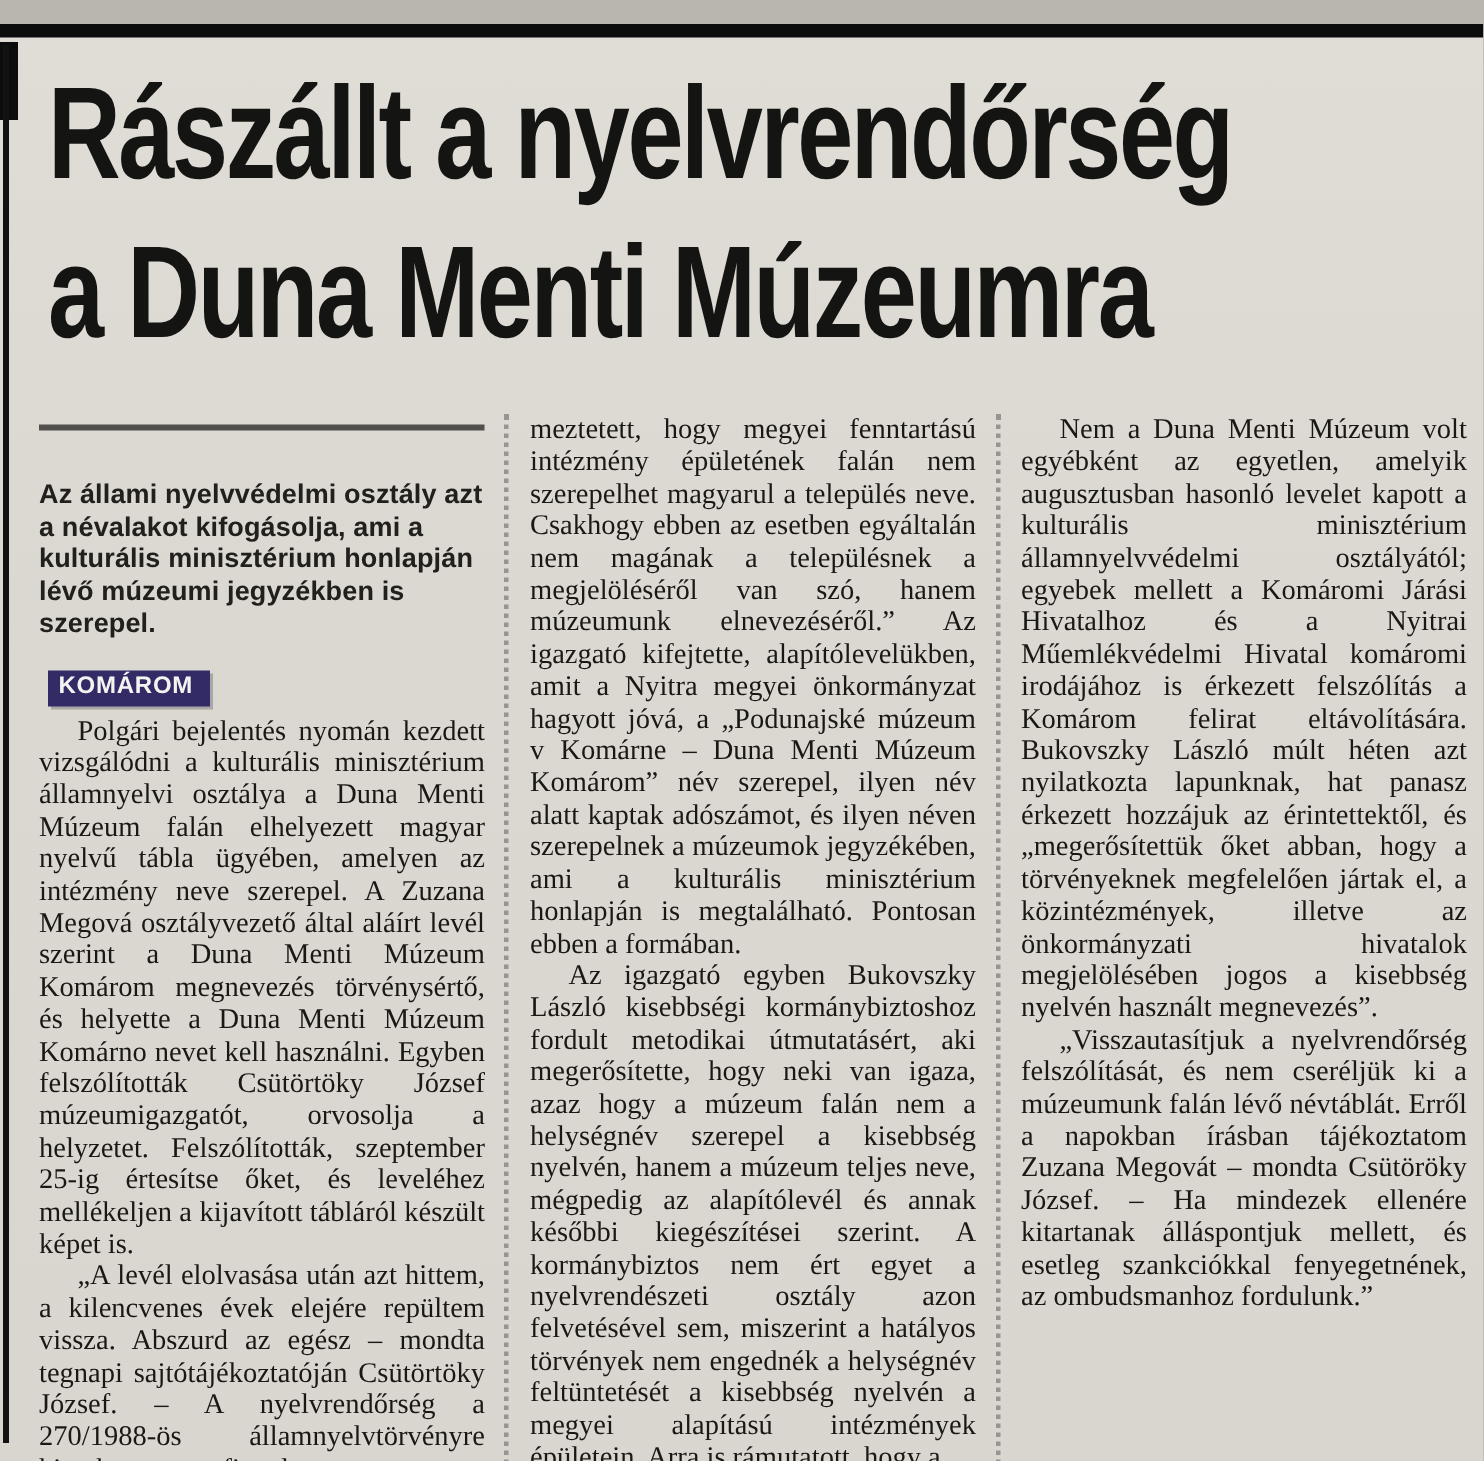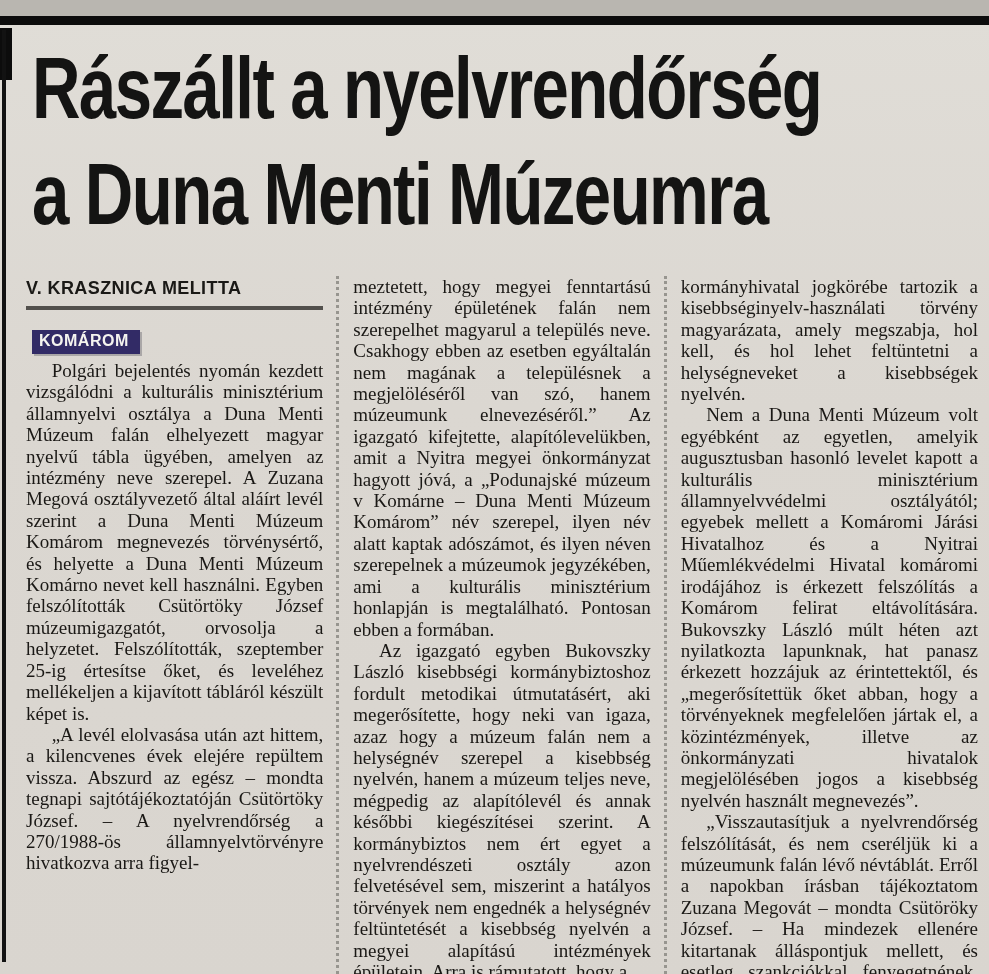--- a/index.html
+++ b/index.html
@@ -49,39 +49,38 @@
   <div class="content">
 
     <h1 class="headline">
       <span class="hl-line">Rászállt a nyelvrendőrség</span><br>
       <span class="hl-line">a Duna Menti Múzeumra</span>
     </h1>
 
     <div class="cols">
 
       <div class="col">
-        <div class="byline">V. KRASZNICA MELITTA</div>
         <div class="byline-rule"></div>
+        <div class="lead">Az állami nyelvvédelmi osztály azt a névalakot kifogásolja, ami a kulturális minisztérium honlapján lévő múzeumi jegyzékben is szerepel.</div>
         <div class="badge">KOMÁROM</div>
         <div class="body-text">
             <p class="indent">Polgári bejelentés nyomán kezdett vizsgálódni a kulturális minisztérium államnyelvi osztálya a Duna Menti Múzeum falán elhelyezett magyar nyelvű tábla ügyében, amelyen az intézmény neve szerepel. A Zuzana Megová osztályvezető által aláírt levél szerint a Duna Menti Múzeum Komárom megnevezés törvénysértő, és helyette a Duna Menti Múzeum Komárno nevet kell használni. Egyben felszólították Csütörtöky József múzeumigazgatót, orvosolja a helyzetet. Felszólították, szeptember 25-ig értesítse őket, és leveléhez mellékeljen a kijavított tábláról készült képet is.</p>
             <p class="indent">„A levél elolvasása után azt hittem, a kilencvenes évek elejére repültem vissza. Abszurd az egész – mondta tegnapi sajtótájékoztatóján Csütörtöky József. – A nyelvrendőrség a 270/1988-ös államnyelvtörvényre hivatkozva arra figyel-</p>
           </div>
       </div>
 
       <div class="col sep">
         <div class="body-text">
             <p class="cont">meztetett, hogy megyei fenntartású intézmény épületének falán nem szerepelhet magyarul a település neve. Csakhogy ebben az esetben egyáltalán nem magának a településnek a megjelöléséről van szó, hanem múzeumunk elnevezéséről.” Az igazgató kifejtette, alapítólevelükben, amit a Nyitra megyei önkormányzat hagyott jóvá, a „Podunajské múzeum v Komárne – Duna Menti Múzeum Komárom” név szerepel, ilyen név alatt kaptak adószámot, és ilyen néven szerepelnek a múzeumok jegyzékében, ami a kulturális minisztérium honlapján is megtalálható. Pontosan ebben a formában.</p>
             <p class="indent">Az igazgató egyben Bukovszky László kisebbségi kormánybiztoshoz fordult metodikai útmutatásért, aki megerősítette, hogy neki van igaza, azaz hogy a múzeum falán nem a helységnév szerepel a kisebbség nyelvén, hanem a múzeum teljes neve, mégpedig az alapítólevél és annak későbbi kiegészítései szerint. A kormánybiztos nem ért egyet a nyelvrendészeti osztály azon felvetésével sem, miszerint a hatályos törvények nem engednék a helységnév feltüntetését a kisebbség nyelvén a megyei alapítású intézmények épületein. Arra is rámutatott, hogy a</p>
           </div>
       </div>
 
       <div class="col sep">
         <div class="body-text">
-            <p class="cont">kormányhivatal jogkörébe tartozik a kisebbséginyelv-használati törvény magyarázata, amely megszabja, hol kell, és hol lehet feltüntetni a helységneveket a kisebbségek nyelvén.</p>
             <p class="indent">Nem a Duna Menti Múzeum volt egyébként az egyetlen, amelyik augusztusban hasonló levelet kapott a kulturális minisztérium államnyelvvédelmi osztályától; egyebek mellett a Komáromi Járási Hivatalhoz és a Nyitrai Műemlékvédelmi Hivatal komáromi irodájához is érkezett felszólítás a Komárom felirat eltávolítására. Bukovszky László múlt héten azt nyilatkozta lapunknak, hat panasz érkezett hozzájuk az érintettektől, és „megerősítettük őket abban, hogy a törvényeknek megfelelően jártak el, a közintézmények, illetve az önkormányzati hivatalok megjelölésében jogos a kisebbség nyelvén használt megnevezés”.</p>
             <p class="indent">„Visszautasítjuk a nyelvrendőrség felszólítását, és nem cseréljük ki a múzeumunk falán lévő névtáblát. Erről a napokban írásban tájékoztatom Zuzana Megovát – mondta Csütöröky József. – Ha mindezek ellenére kitartanak álláspontjuk mellett, és esetleg szankciókkal fenyegetnének, az ombudsmanhoz fordulunk.”</p>
           </div>
       </div>
 
     </div>
   </div>
 </div>
 
 </body></html>

